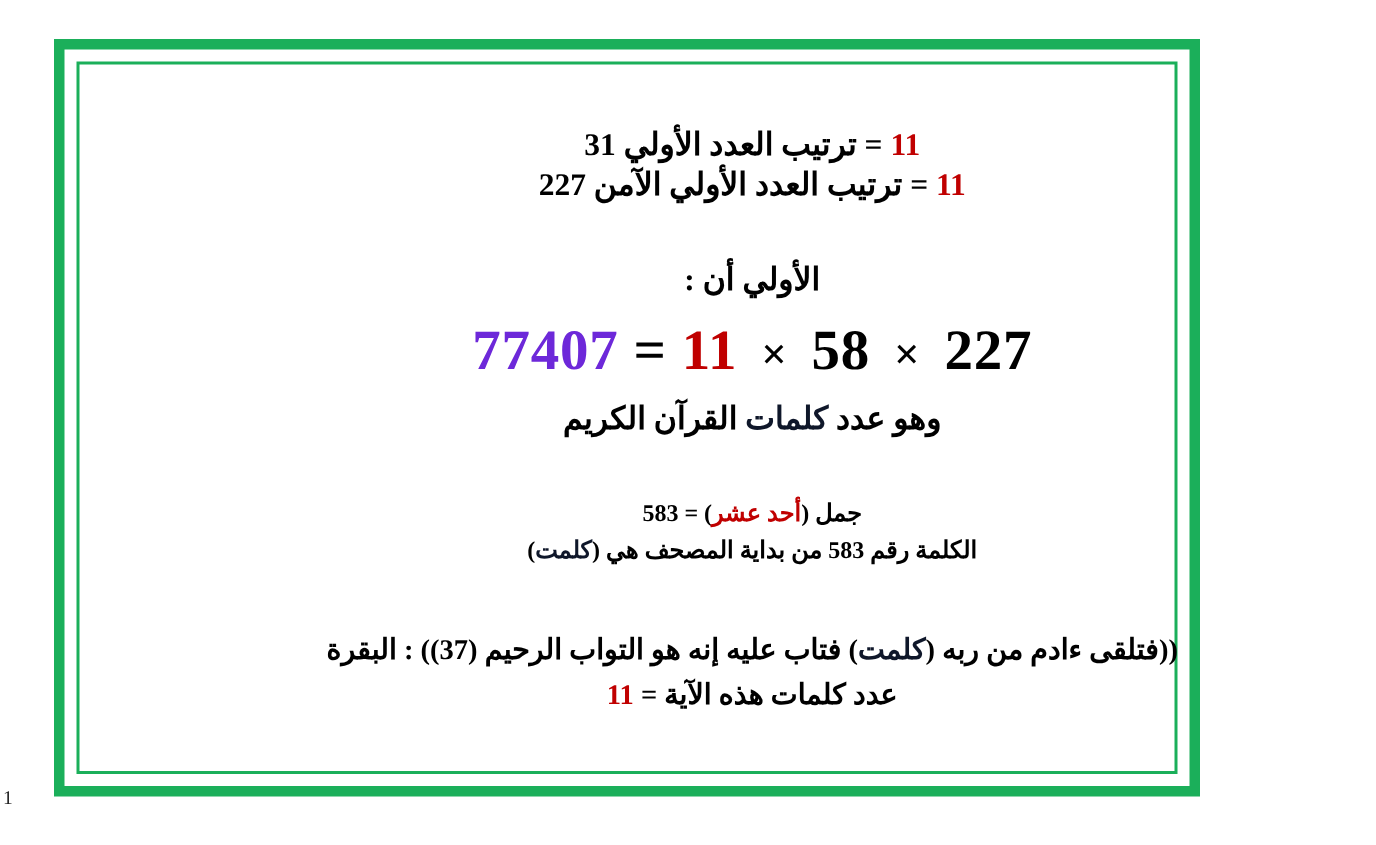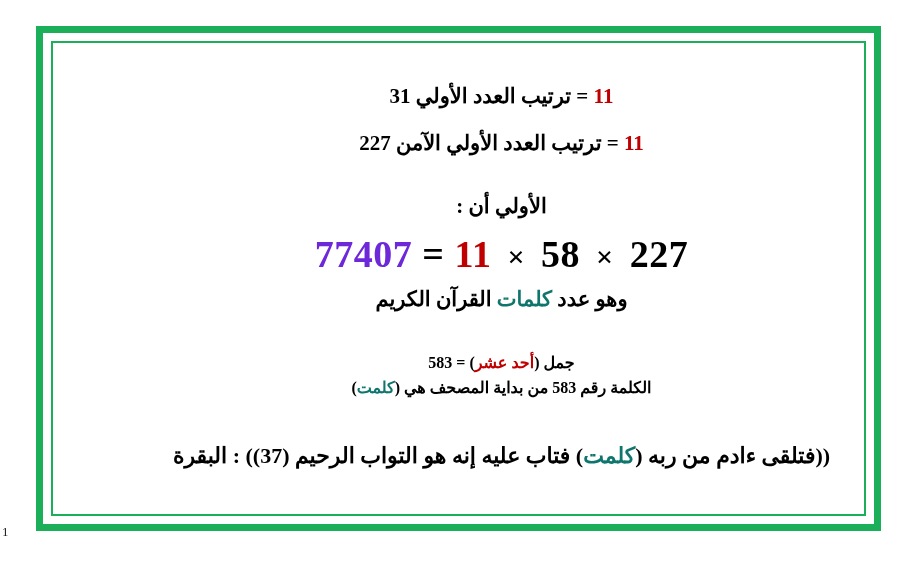--- a/index.html
+++ b/index.html
@@ -19,21 +19,21 @@
     left: 0;
     top: 0;
     width: 917px;
     height: 563px;
     background: #ffffff;
   }
   .frame-outer {
     position: absolute;
     left: 36px;
     top: 26px;
-    width: 845px;
+    width: 764px;
     height: 505px;
     border: 7px solid #1BAF5A;
     background: #ffffff;
     box-sizing: border-box;
   }
   .frame-inner {
     position: absolute;
     left: 8px;
     top: 8px;
     right: 8px;
@@ -52,46 +52,46 @@
     text-align: center;
     direction: rtl;
   }
   .line {
     font-weight: bold;
     color: #000000;
     line-height: 1.28;
     white-space: nowrap;
   }
   .red { color: #C00000; }
-  .blue { color: #0f766e; }
+  .blue { color: #0f172a; }
   .blk { color: #000000; }
 
   .block-1 { margin-top: 10px; font-size: 21px; }
-  .block-1 .l2 { margin-top: 20px; }
+  .block-1 .l2 { margin-top: 0; }
 
   .block-2 { margin-top: 36px; font-size: 21px; }
 
   .eq {
     margin-top: 12px;
     font-size: 38px;
     font-weight: bold;
     letter-spacing: 0.5px;
     direction: ltr;
     white-space: nowrap;
   }
   .eq .big-blue { color: #6d28d9; font-size: 38px; }
   .eq .times { font-size: 30px; padding: 0 6px; }
   .eq .n11 { color: #C00000; }
 
   .block-3 { margin-top: 10px; font-size: 21px; }
 
   .block-4 { margin-top: 40px; font-size: 16px; }
   .block-4 .l2 { margin-top: 5px; }
 
-  .block-5 { margin-top: 44px; font-size: 22px; }
+  .block-5 { margin-top: 44px; font-size: 19px; }
   .block-5 .l2 { margin-top: 5px; }
 
   .corner-mark {
     position: absolute;
     left: 2px;
     top: 524px;
     font-size: 13px;
     color: #222222;
     font-family: "Liberation Serif", serif;
   }
@@ -144,19 +144,23 @@
         </div>
         <div class="line l2">
           <span class="blk">الكلمة رقم 583 من بداية المصحف هي (</span><span class="blue">كلمت</span><span class="blk">)</span>
         </div>
       </div>
 
       <div class="block-5">
         <div class="line l1">
           <span class="blk">((فتلقى ءادم من ربه (</span><span class="blue">كلمت</span><span class="blk">) فتاب عليه إنه هو التواب الرحيم (37)) : البقرة</span>
         </div>
+        <div class="line l2">
+          <span class="blk">عدد كلمات هذه الآية =</span>
+          <span class="red">11</span>
+        </div>
       </div>
 
     </div>
   </div>
 
   <div class="corner-mark">1</div>
 </div>
 
 </body></html>

